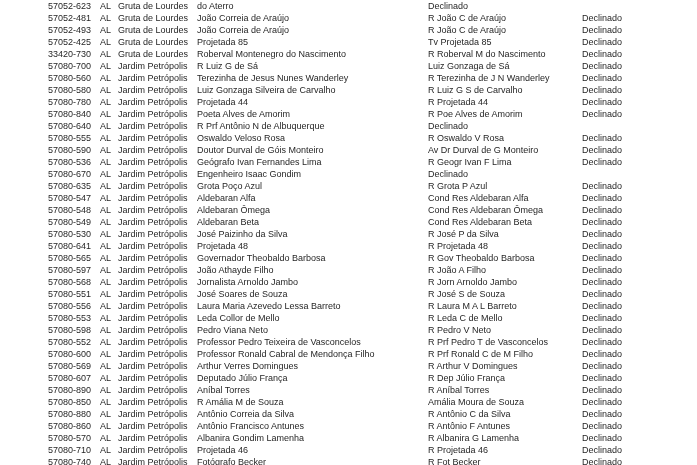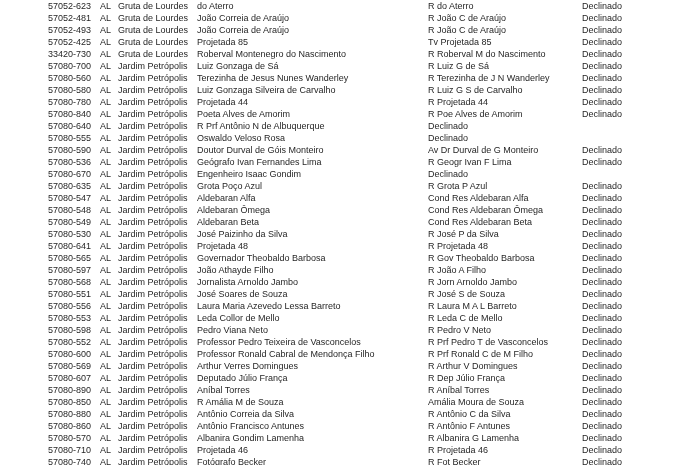--- a/index.html
+++ b/index.html
@@ -27,21 +27,20 @@
 </head>
 <body>
 
 <div class="sheet" style="background: rgb(255, 255, 255); color: rgb(38, 38, 38);">
   <div class="row">
       <div class="cell pad"></div>
       <div class="cell">57052-623</div>
       <div class="cell">AL</div>
       <div class="cell">Gruta de Lourdes</div>
       <div class="cell">do Aterro</div>
-      <div class="cell">R do Aterro</div>
       <div class="cell">Declinado</div>
     </div>
     <div class="row">
       <div class="cell pad"></div>
       <div class="cell">57052-481</div>
       <div class="cell">AL</div>
       <div class="cell">Gruta de Lourdes</div>
       <div class="cell">João Correia de Araújo</div>
       <div class="cell">R João C de Araújo</div>
       <div class="cell">Declinado</div>
@@ -71,22 +70,22 @@
       <div class="cell">Gruta de Lourdes</div>
       <div class="cell">Roberval Montenegro do Nascimento</div>
       <div class="cell">R Roberval M do Nascimento</div>
       <div class="cell">Declinado</div>
     </div>
     <div class="row">
       <div class="cell pad"></div>
       <div class="cell">57080-700</div>
       <div class="cell">AL</div>
       <div class="cell">Jardim Petrópolis</div>
+      <div class="cell">R Luiz G de Sá</div>
       <div class="cell">Luiz Gonzaga de Sá</div>
-      <div class="cell">R Luiz G de Sá</div>
       <div class="cell">Declinado</div>
     </div>
     <div class="row">
       <div class="cell pad"></div>
       <div class="cell">57080-560</div>
       <div class="cell">AL</div>
       <div class="cell">Jardim Petrópolis</div>
       <div class="cell">Terezinha de Jesus Nunes Wanderley</div>
       <div class="cell">R Terezinha de J N Wanderley</div>
       <div class="cell">Declinado</div>
@@ -125,20 +124,21 @@
       <div class="cell">Jardim Petrópolis</div>
       <div class="cell">R Prf Antônio N de Albuquerque</div>
       <div class="cell">Declinado</div>
     </div>
     <div class="row">
       <div class="cell pad"></div>
       <div class="cell">57080-555</div>
       <div class="cell">AL</div>
       <div class="cell">Jardim Petrópolis</div>
       <div class="cell">Oswaldo Veloso Rosa</div>
+      <div class="cell">R Oswaldo V Rosa</div>
       <div class="cell">Declinado</div>
     </div>
     <div class="row">
       <div class="cell pad"></div>
       <div class="cell">57080-590</div>
       <div class="cell">AL</div>
       <div class="cell">Jardim Petrópolis</div>
       <div class="cell">Doutor Durval de Góis Monteiro</div>
       <div class="cell">Av Dr Durval de G Monteiro</div>
       <div class="cell">Declinado</div>

